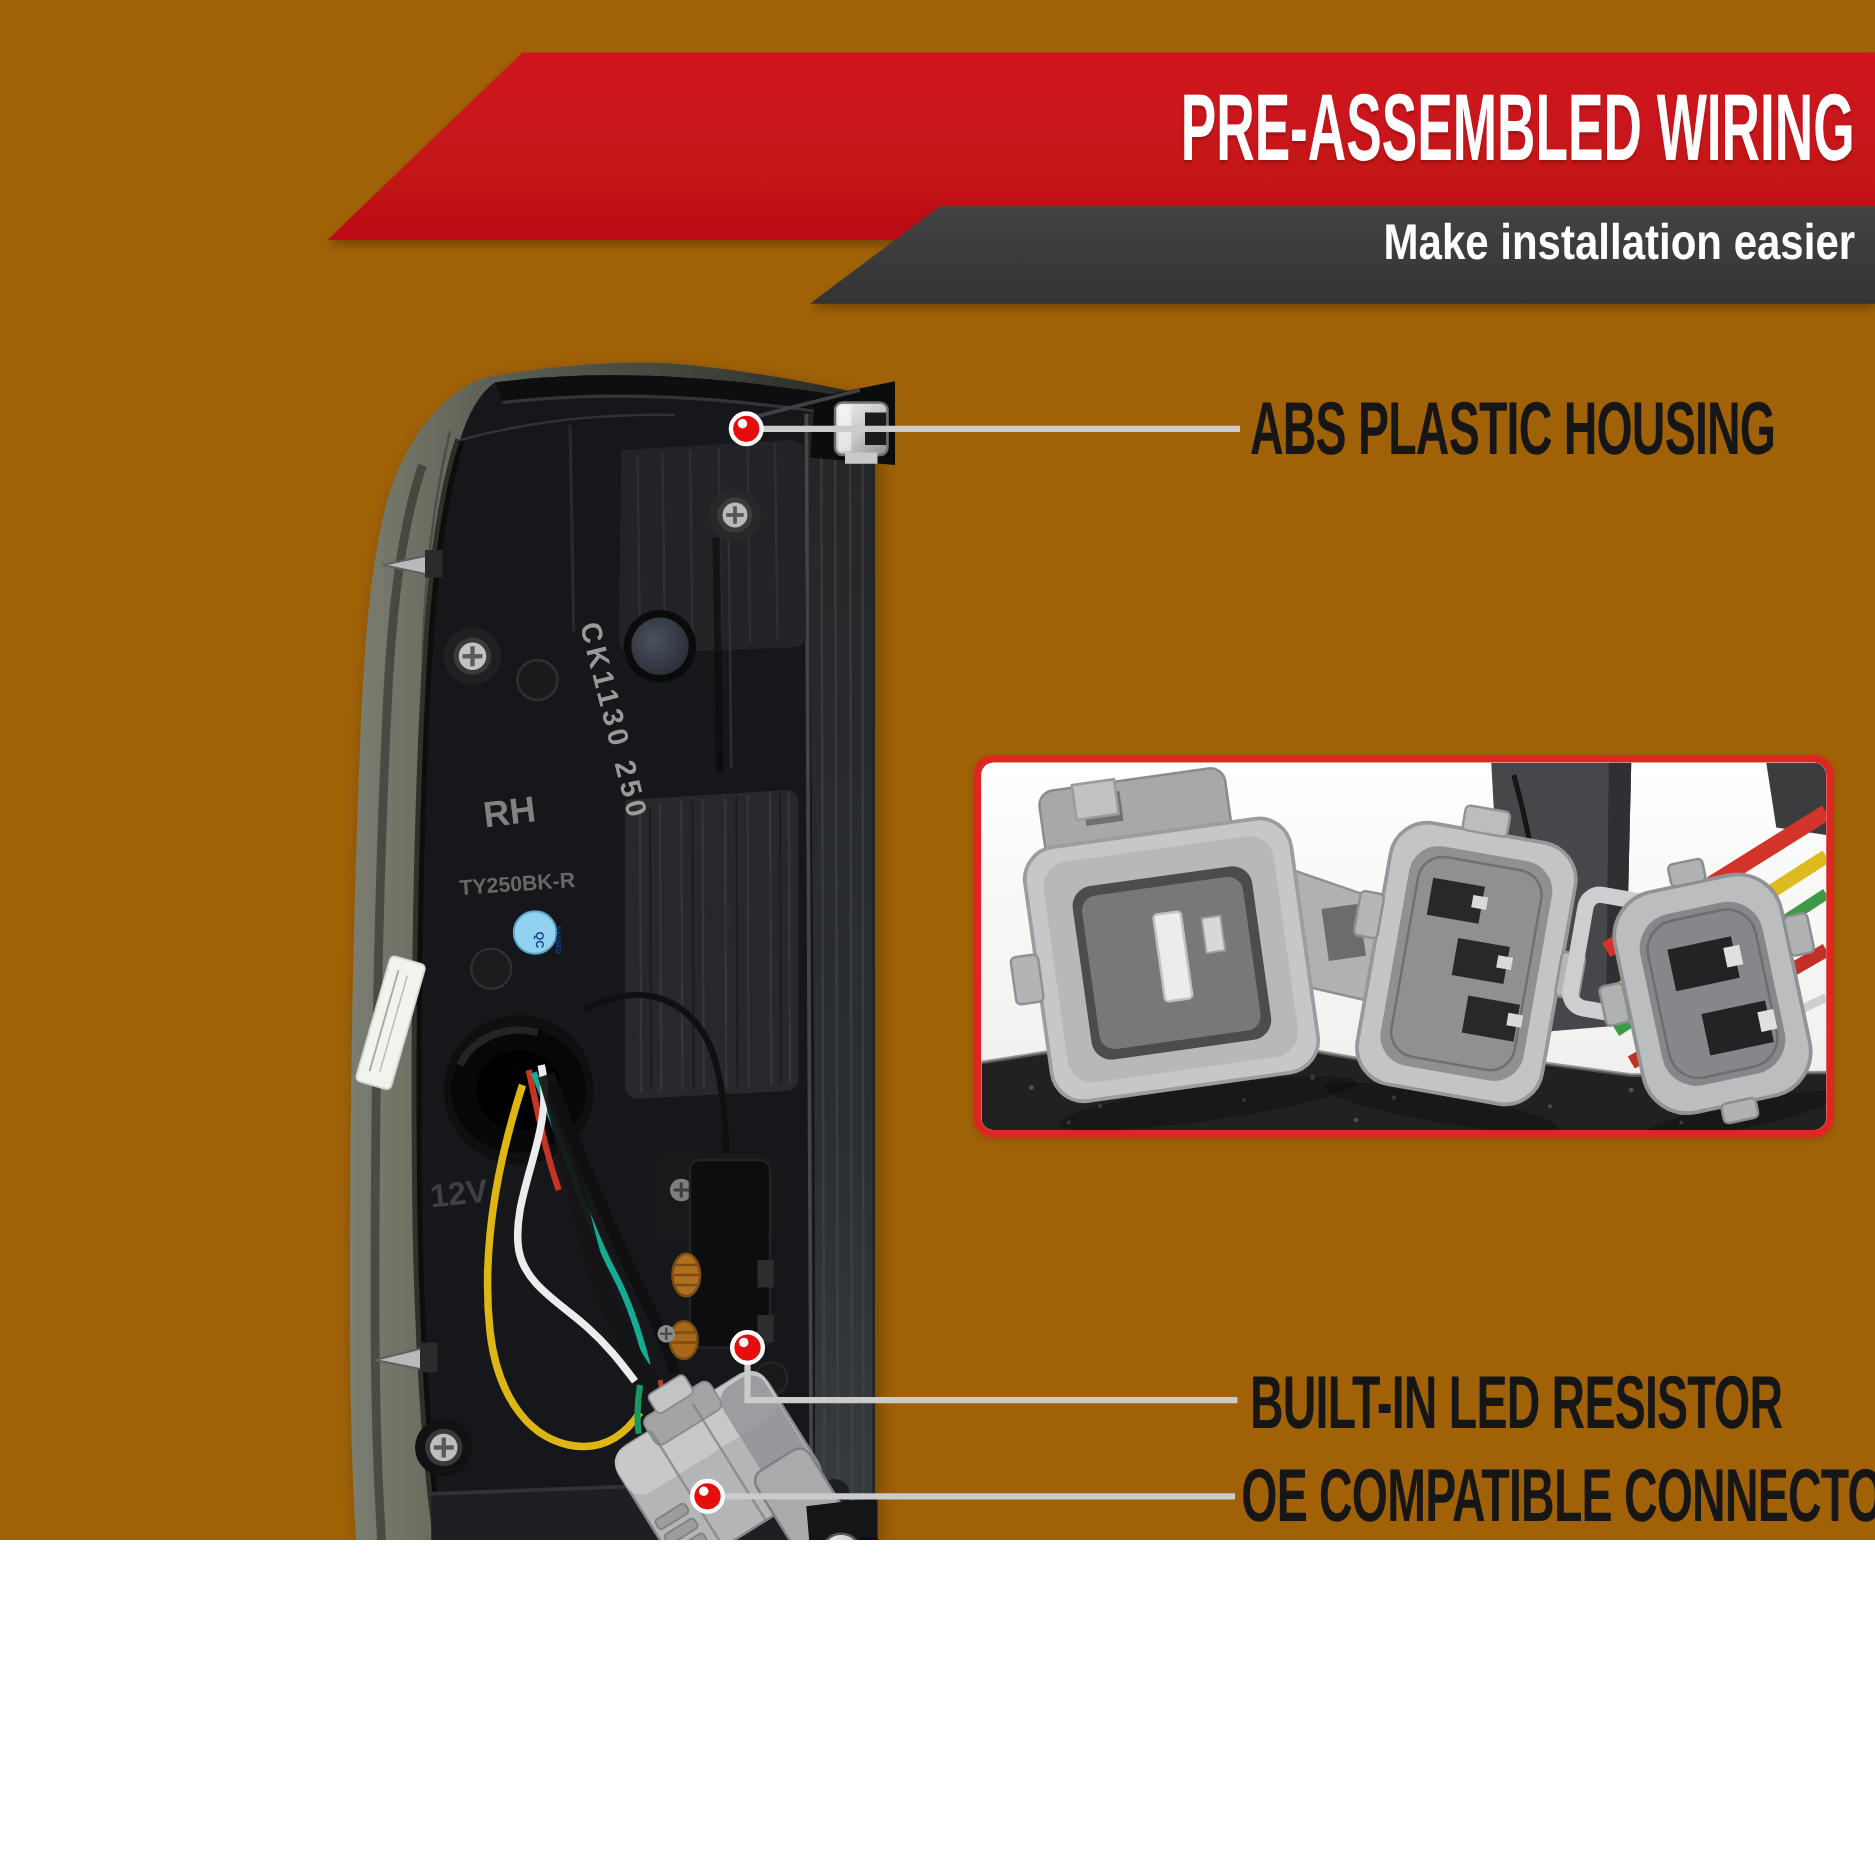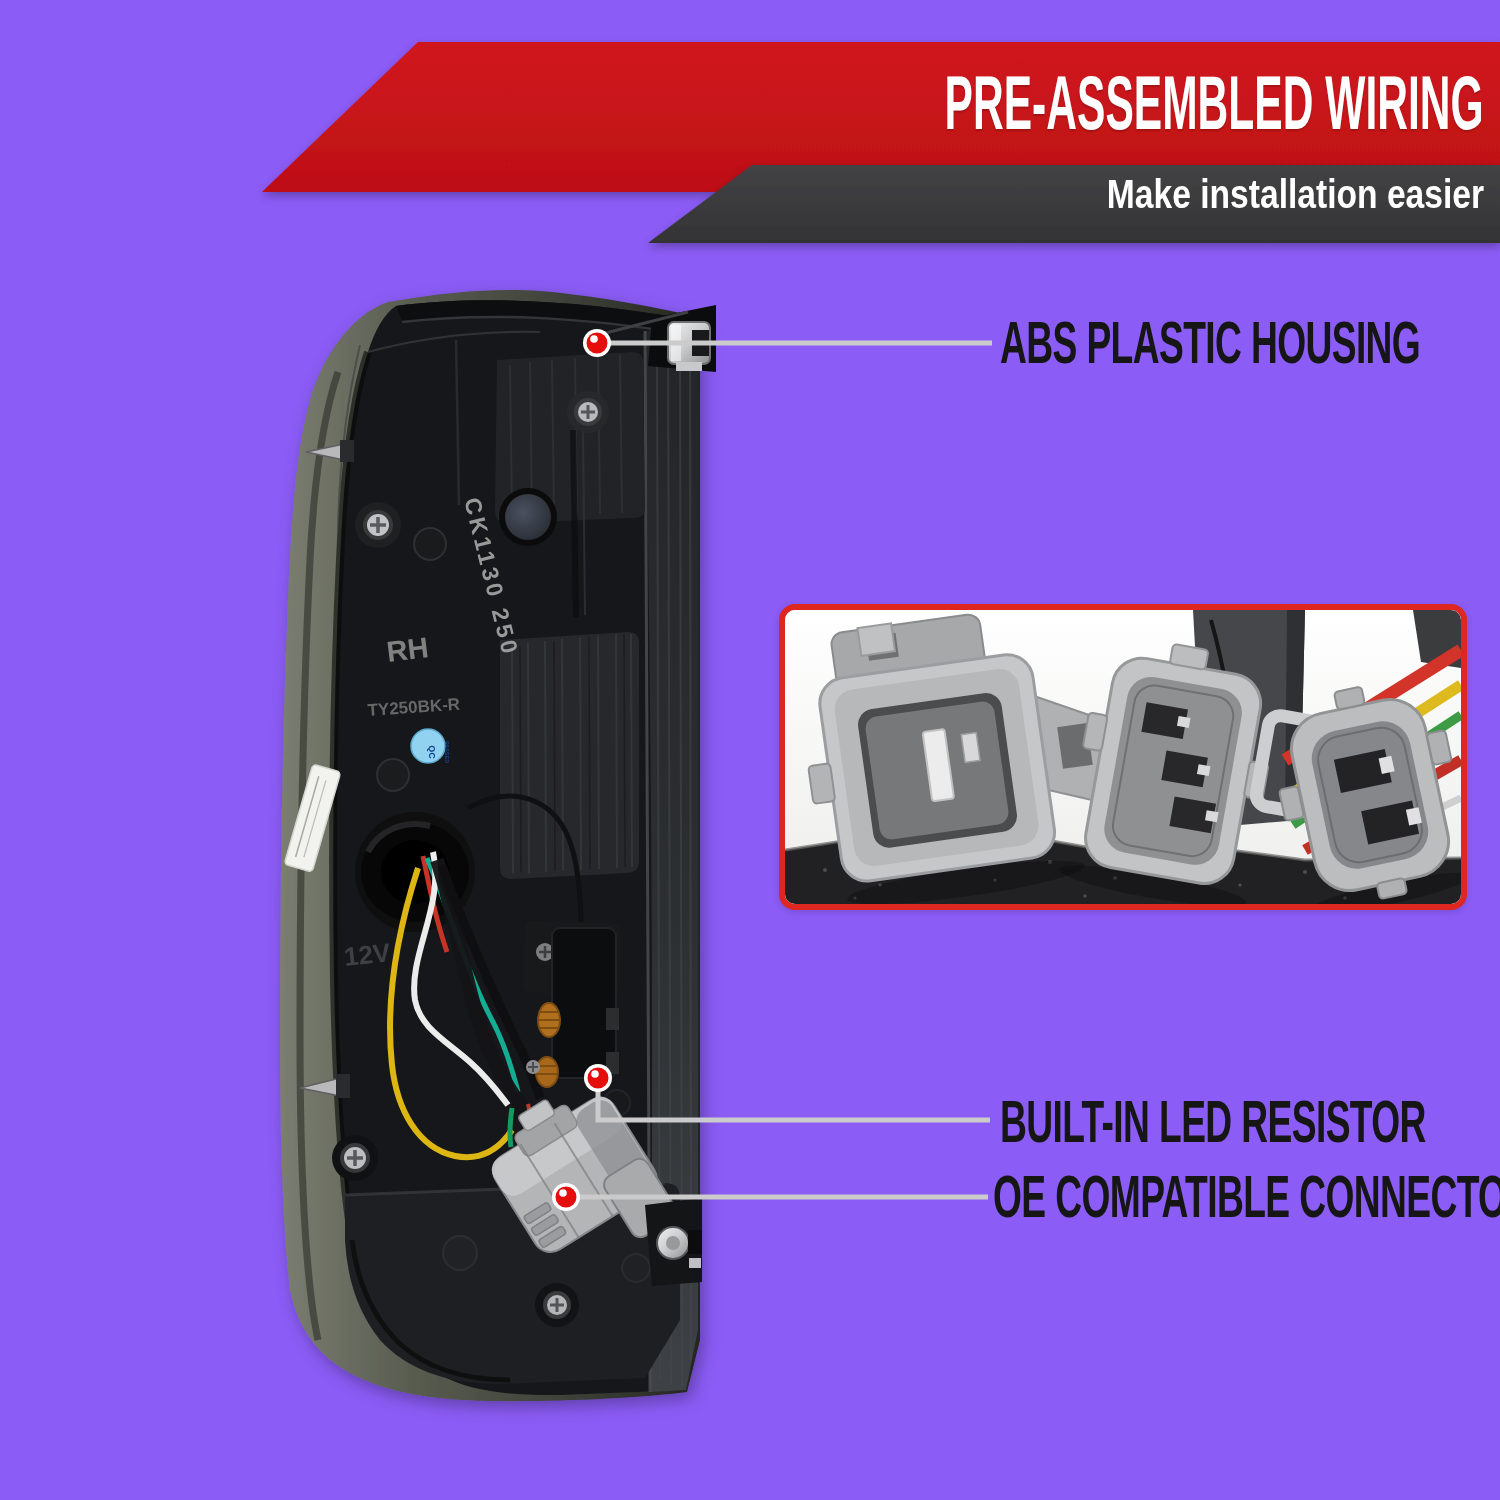--- a/index.html
+++ b/index.html
@@ -1,16 +1,16 @@
 <!DOCTYPE html>
 <html><head>
 <meta charset="utf-8">
 <style>
   html,body{margin:0;padding:0;background:#ffffff;font-family:"Liberation Sans",sans-serif;}
-  #stage{position:relative;width:1500px;height:1500px;background:#8b5cf6;overflow:hidden;}
+  #stage{position:relative;width:1500px;height:1232px;background:#a16207;overflow:hidden;}
   .abs{position:absolute;}
   svg text{font-family:"Liberation Sans",sans-serif;}
   .banner-title{
     position:absolute;right:16px;top:60px;line-height:86px;
     font-size:76px;font-weight:bold;color:#ffffff;white-space:nowrap;
     transform:scaleX(.56);transform-origin:100% 50%;letter-spacing:0;
     text-shadow:0 2px 2px rgba(0,0,0,.18);
   }
   .banner-sub{
     position:absolute;right:16px;top:170px;line-height:48px;

